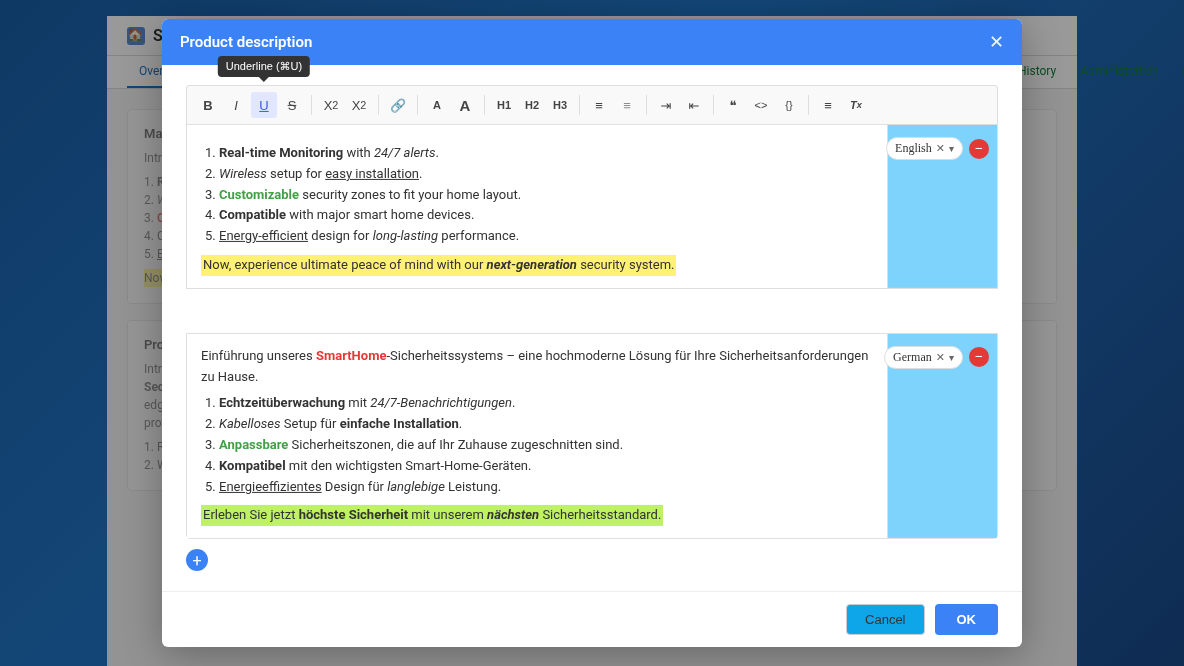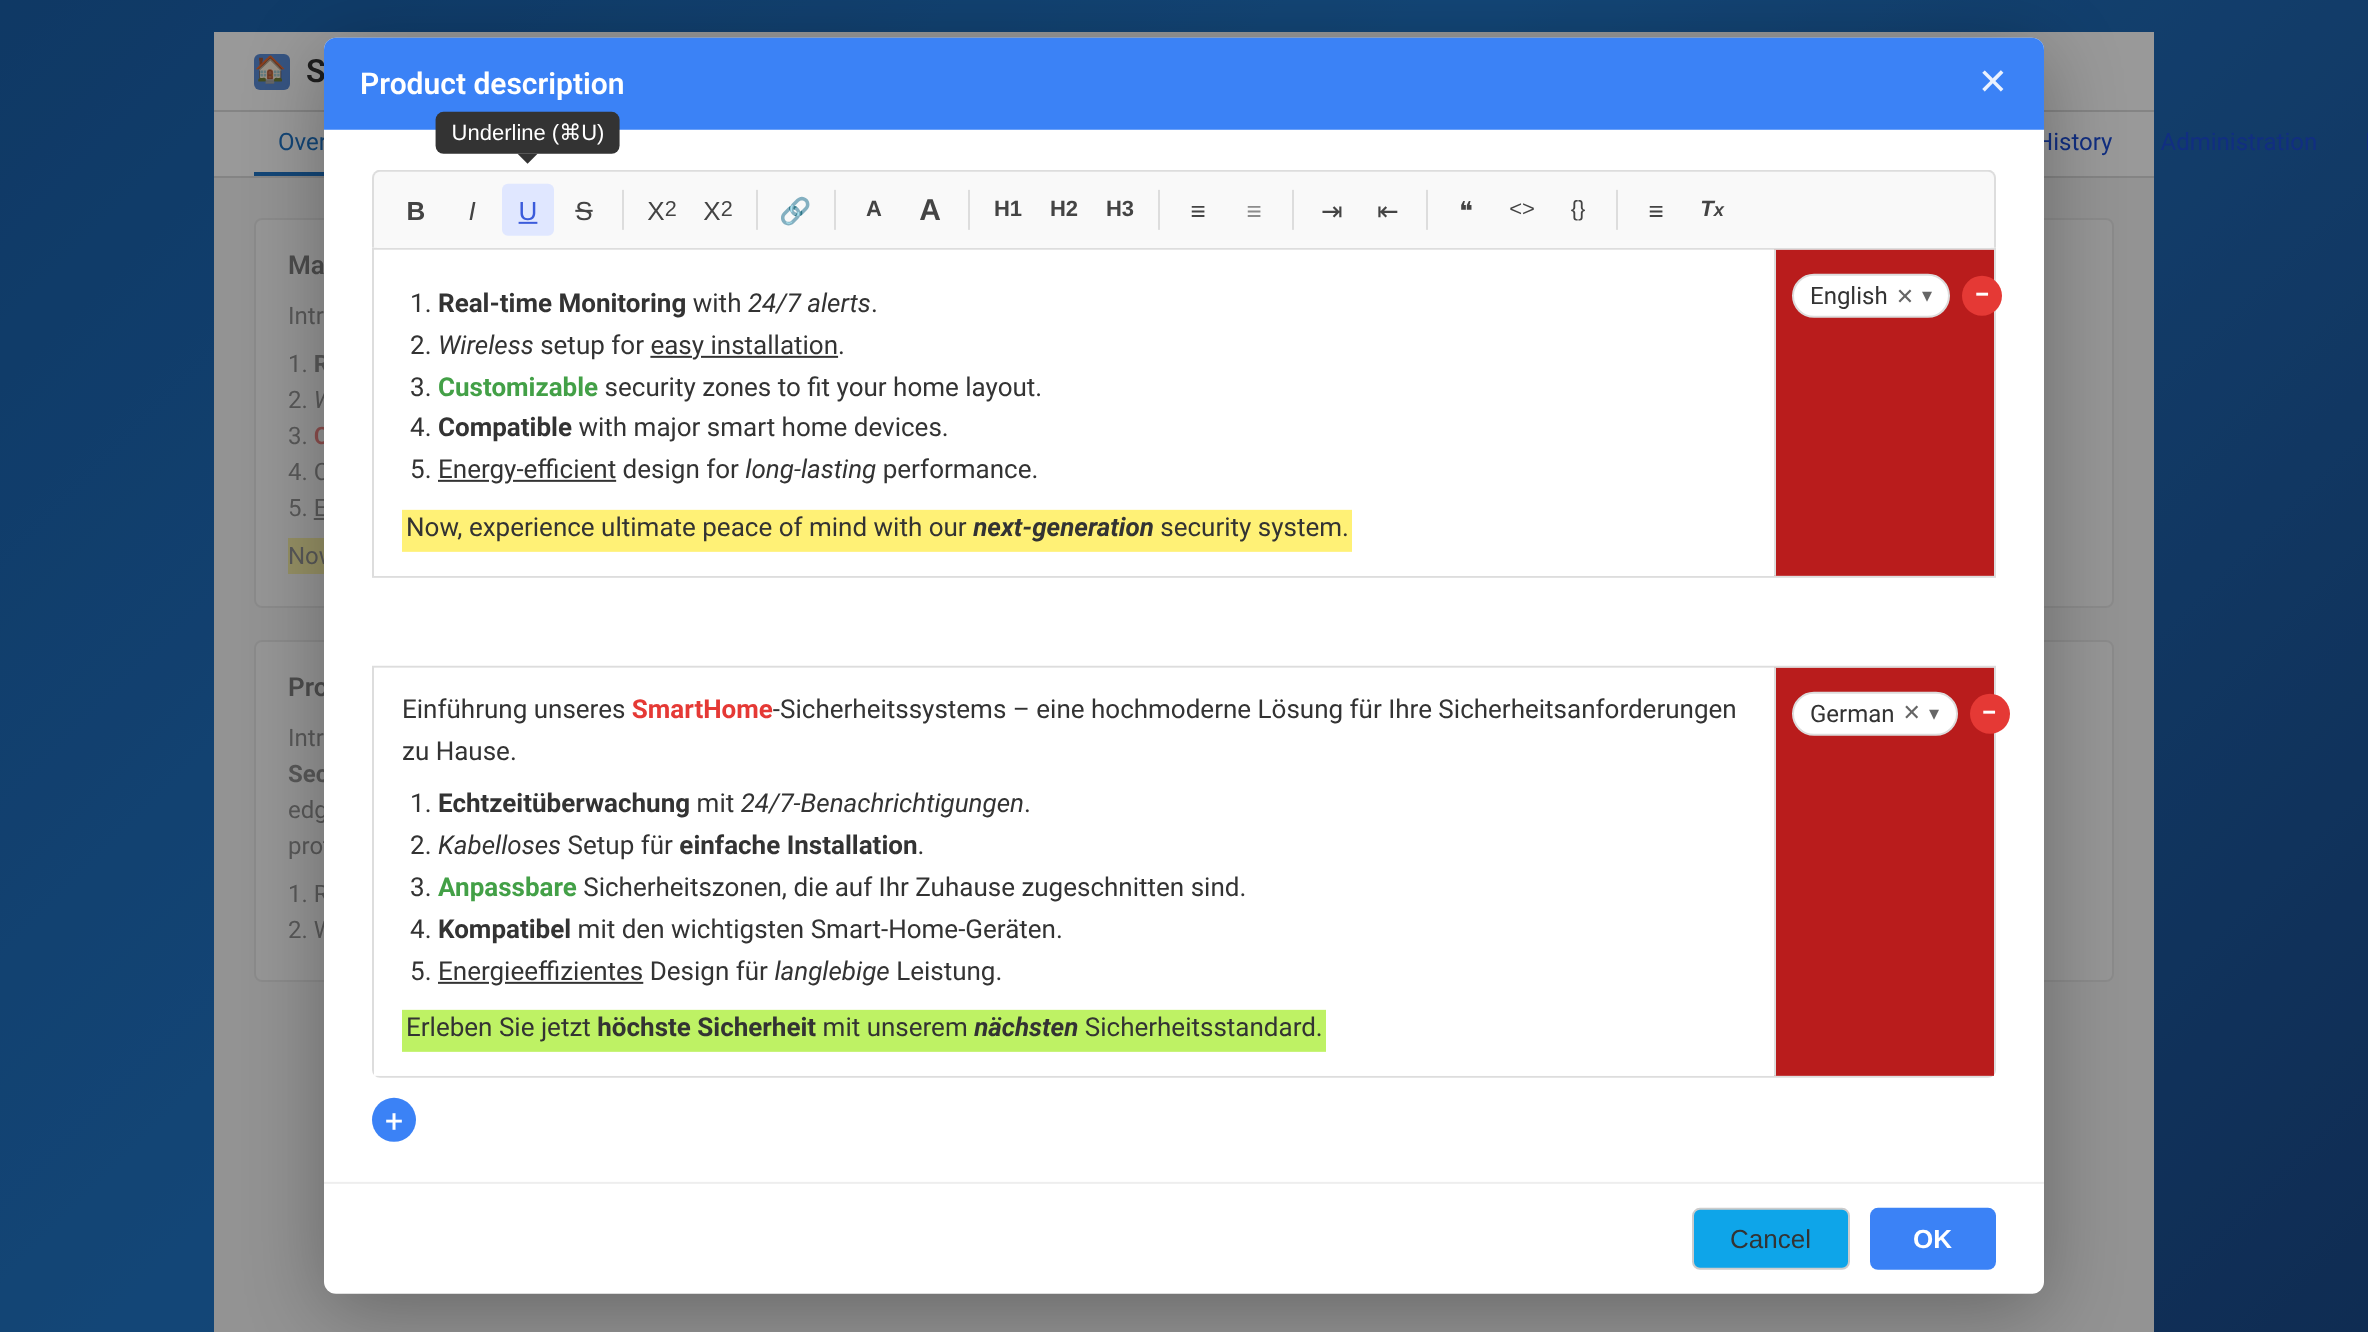--- a/index.html
+++ b/index.html
@@ -68,21 +68,21 @@
       display: flex;
       gap: 0;
       padding: 0 20px;
       background: #fff;
       border-bottom: 1px solid #ddd;
       font-size: 12px;
     }
 
     .bg-tab {
       padding: 8px 12px;
-      color: #1d4ed8;
+      color: #15803d;
       cursor: pointer;
       white-space: nowrap;
     }
 
     .bg-tab.active {
       color: #2176c7;
       border-bottom: 2px solid #2176c7;
     }
 
     .bg-content {
@@ -273,26 +273,27 @@
       min-height: 140px;
       background: #fff;
       line-height: 1.6;
       font-size: 13px;
       color: #333;
     }
 
     .editor-sidebar {
       width: 110px;
       padding: 12px 8px;
-      background: #b91c1c;
+      background: #7dd3fc;
       border-left: 1px solid #ddd;
       display: flex;
       flex-direction: column;
-      align-items: flex-start;
+      align-items: flex-end;
       gap: 6px;
+      font-family: Liberation Serif, serif;
     }
 
     .lang-badge {
       display: flex;
       align-items: center;
       gap: 4px;
       background: #fff;
       border: 1px solid #ddd;
       border-radius: 12px;
       padding: 3px 8px;

